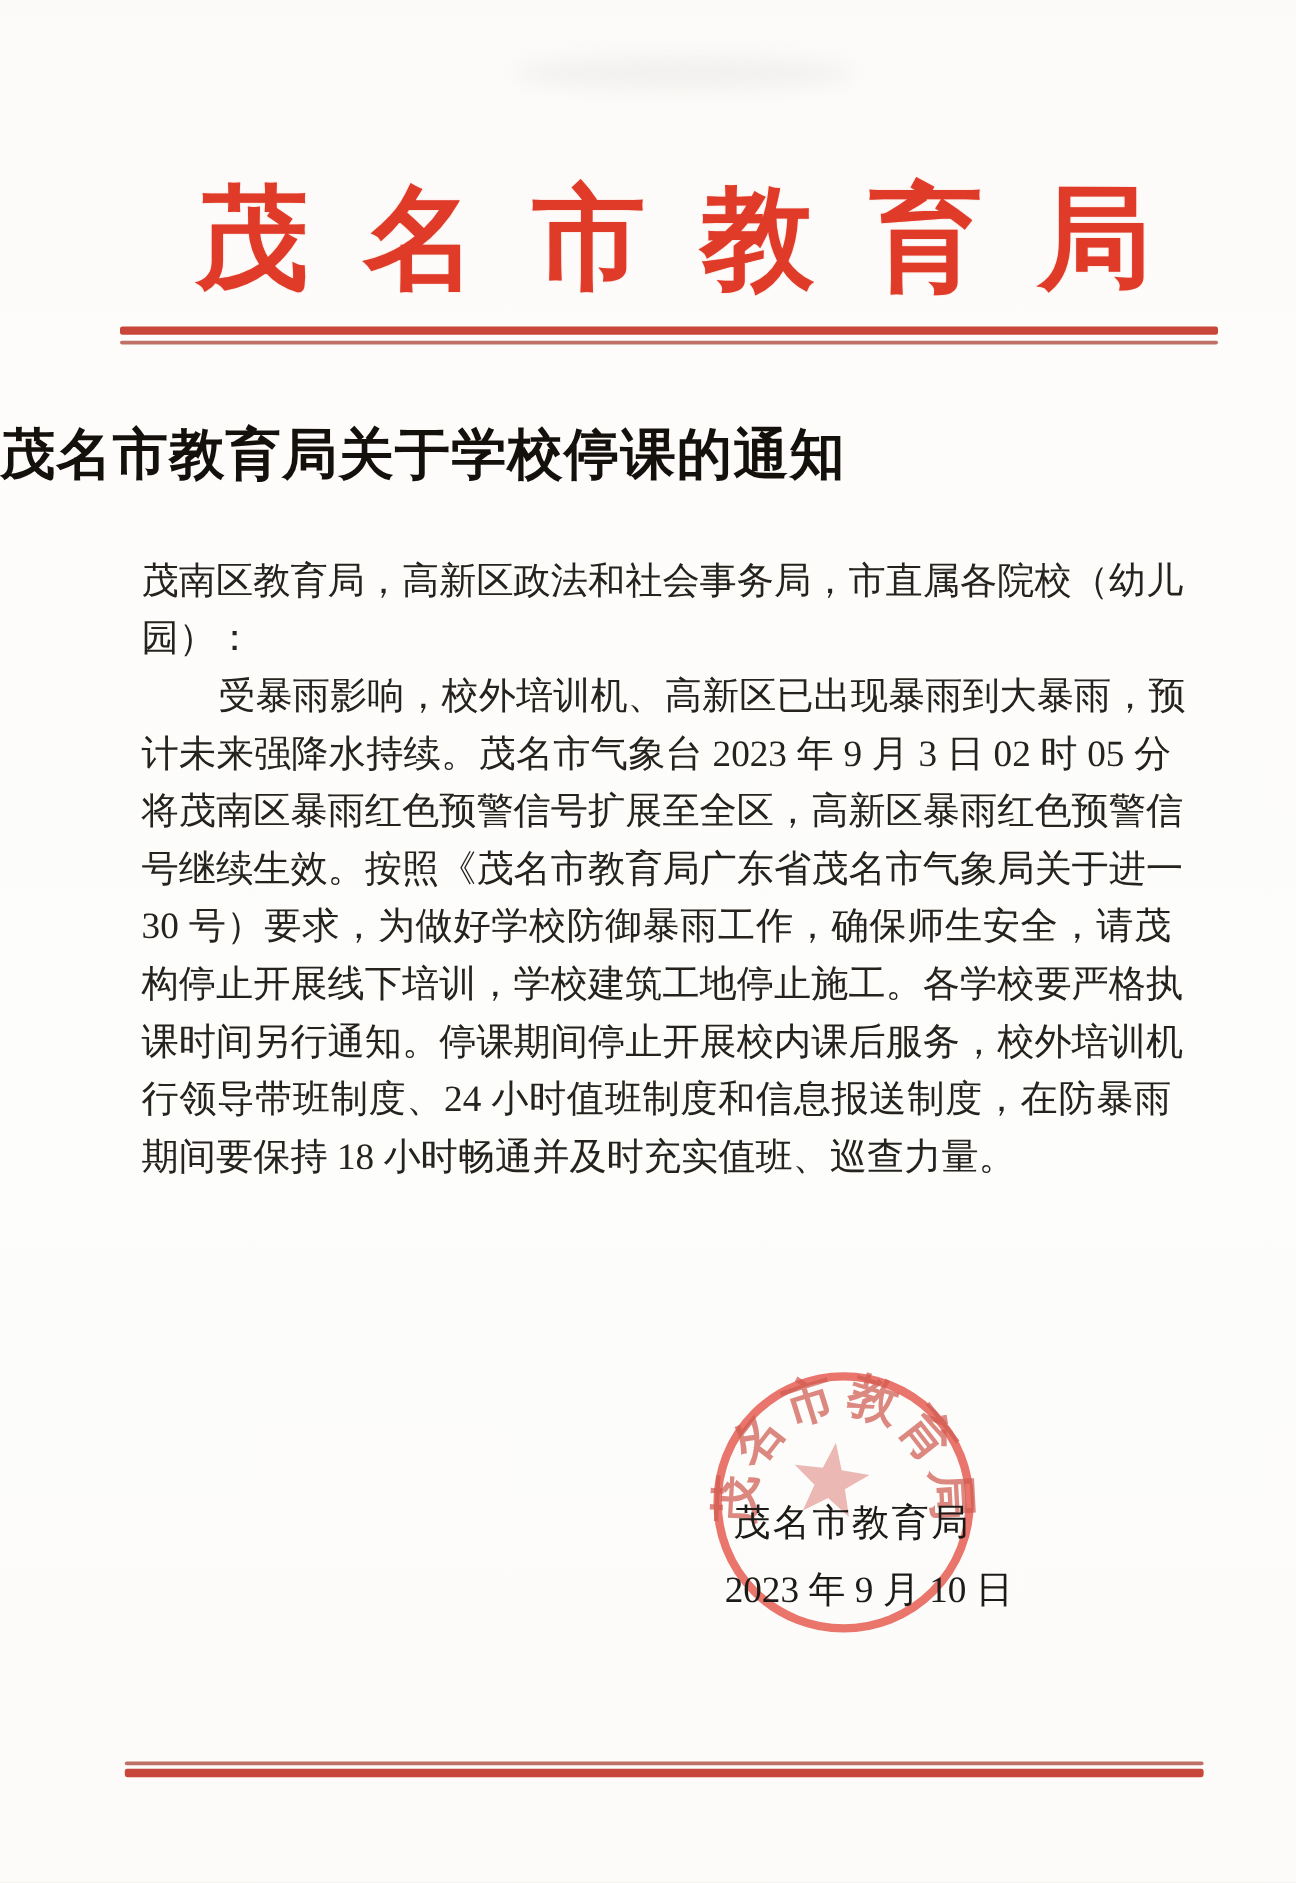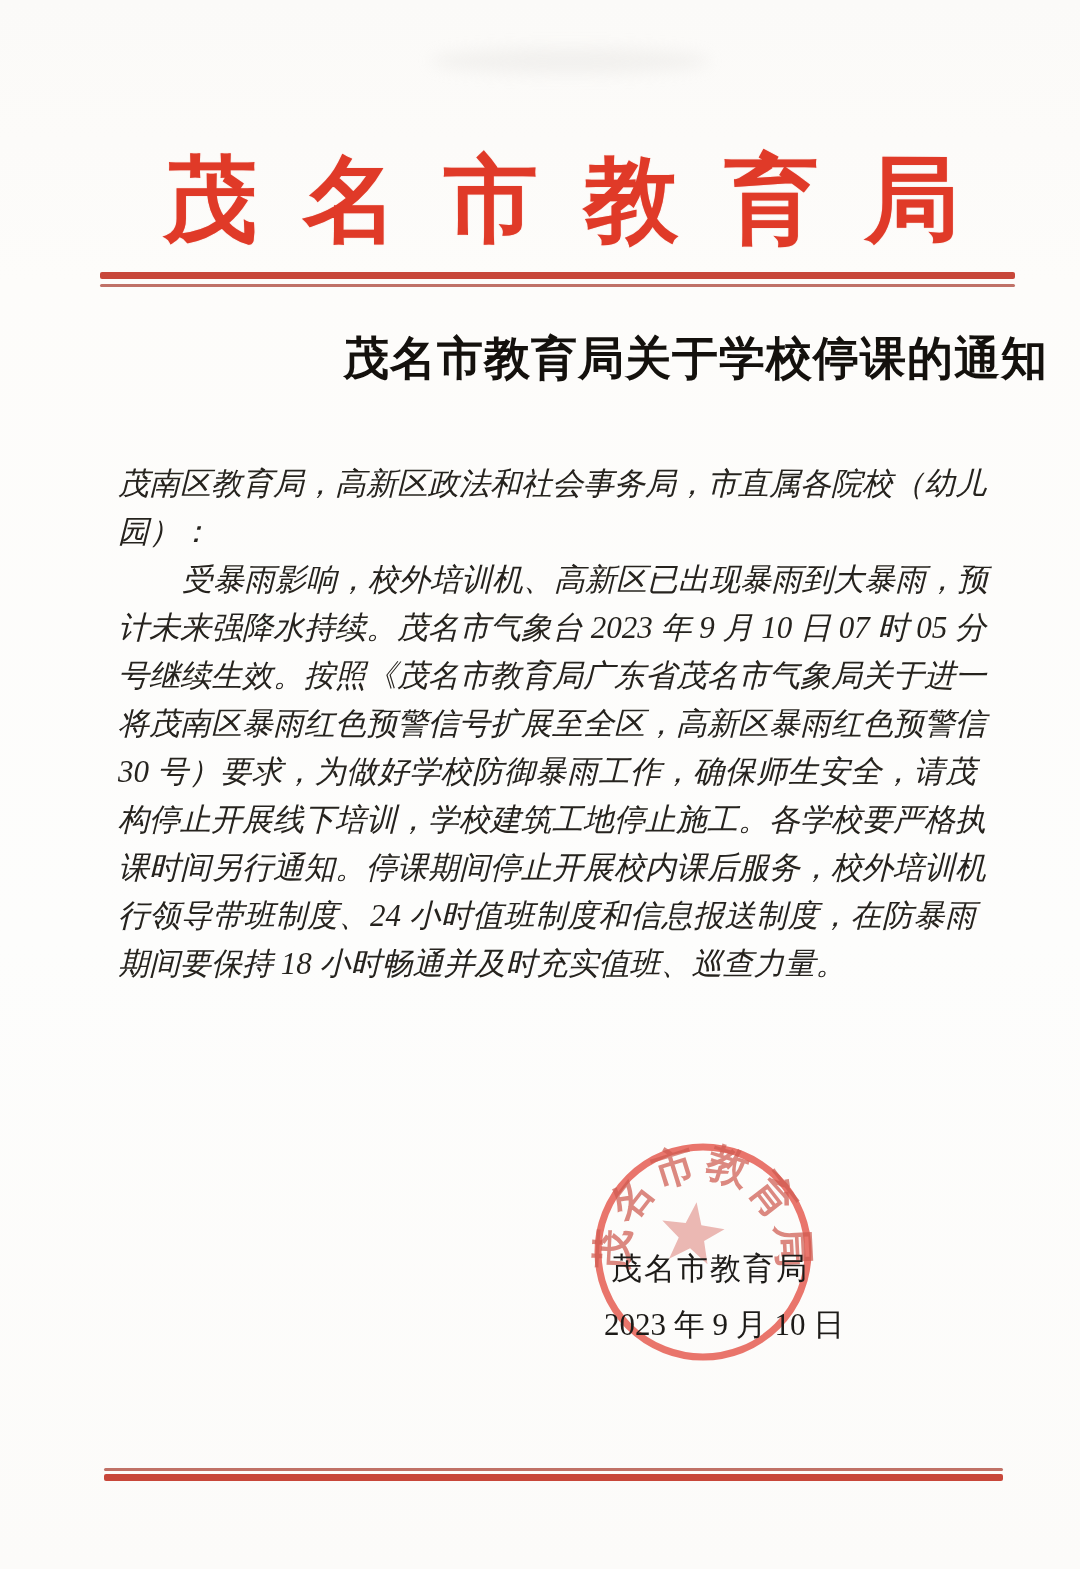--- a/index.html
+++ b/index.html
@@ -31,27 +31,27 @@
     color:var(--header-red);
     font-size:94px;font-weight:900;line-height:1;
     text-shadow:0 0 1px rgba(224,58,40,.45);
   }
   .rule{position:absolute;border-radius:2px;}
   .rule-top-thick{left:100px;top:272px;width:915px;height:7px;background:var(--rule-red);}
   .rule-top-thin{left:100px;top:284px;width:915px;height:3px;background:var(--rule-red-thin);opacity:.85;}
   .rule-bottom-thin{left:104px;top:1468px;width:899px;height:3px;background:var(--rule-red-thin);opacity:.85;}
   .rule-bottom-thick{left:104px;top:1474px;width:899px;height:7px;background:var(--rule-red);}
   .doc-title{
-    position:absolute;left:0;top:328px;width:1048px;
-    text-align:right;font-size:46px;font-weight:800;color:#14110d;
+    position:absolute;left:0;top:348px;width:1048px;
+    text-align:left;font-size:46px;font-weight:800;color:#14110d;
     letter-spacing:1px;
   }
   .body-block{
     position:absolute;left:118px;top:460px;width:858px;
-    color:var(--ink);font-size:31px;font-style:italic;
+    color:var(--ink);font-size:31px;
   }
   .body-line{
     height:48px;line-height:48px;white-space:nowrap;
     text-align:justify;text-align-last:left;
   }
   .body-line.stretch{text-align-last:justify;}
   .body-line.indent{padding-left:64px;}
   .seal{position:absolute;left:586px;top:1134px;width:234px;height:234px;}
   .signature{
     position:absolute;left:600px;top:1248px;width:220px;
@@ -80,23 +80,23 @@
 
   <div class="rule rule-top-thick"></div>
   <div class="rule rule-top-thin"></div>
 
   <div class="doc-title">茂名市教育局关于学校停课的通知</div>
 
   <div class="body-block" id="body-block">
       <div class="body-line stretch">茂南区教育局，高新区政法和社会事务局，市直属各院校（幼儿</div>
       <div class="body-line">园）：</div>
       <div class="body-line stretch indent">受暴雨影响，校外培训机、高新区已出现暴雨到大暴雨，预</div>
-      <div class="body-line stretch">计未来强降水持续。茂名市气象台 2023 年 9 月 10 日 07 时 05 分</div>
+      <div class="body-line stretch">计未来强降水持续。茂名市气象台 2023 年 9 月 3 日 02 时 05 分</div>
+      <div class="body-line stretch">将茂南区暴雨红色预警信号扩展至全区，高新区暴雨红色预警信</div>
       <div class="body-line stretch">号继续生效。按照《茂名市教育局广东省茂名市气象局关于进一</div>
-      <div class="body-line stretch">将茂南区暴雨红色预警信号扩展至全区，高新区暴雨红色预警信</div>
       <div class="body-line stretch">30 号）要求，为做好学校防御暴雨工作，确保师生安全，请茂</div>
       <div class="body-line stretch">构停止开展线下培训，学校建筑工地停止施工。各学校要严格执</div>
       <div class="body-line stretch">课时间另行通知。停课期间停止开展校内课后服务，校外培训机</div>
       <div class="body-line stretch">行领导带班制度、24 小时值班制度和信息报送制度，在防暴雨</div>
       <div class="body-line">期间要保持 18 小时畅通并及时充实值班、巡查力量。</div>
     </div>
 
   <svg class="seal" viewBox="0 0 234 234">
     <circle cx="117" cy="118" r="105" fill="none" stroke="#e4574c" stroke-width="7" opacity="0.82"></circle>
     <path id="sealArc" fill="none" d="M 43.6 138.7 A 76 76 0 1 1 190.4 138.7"></path>

